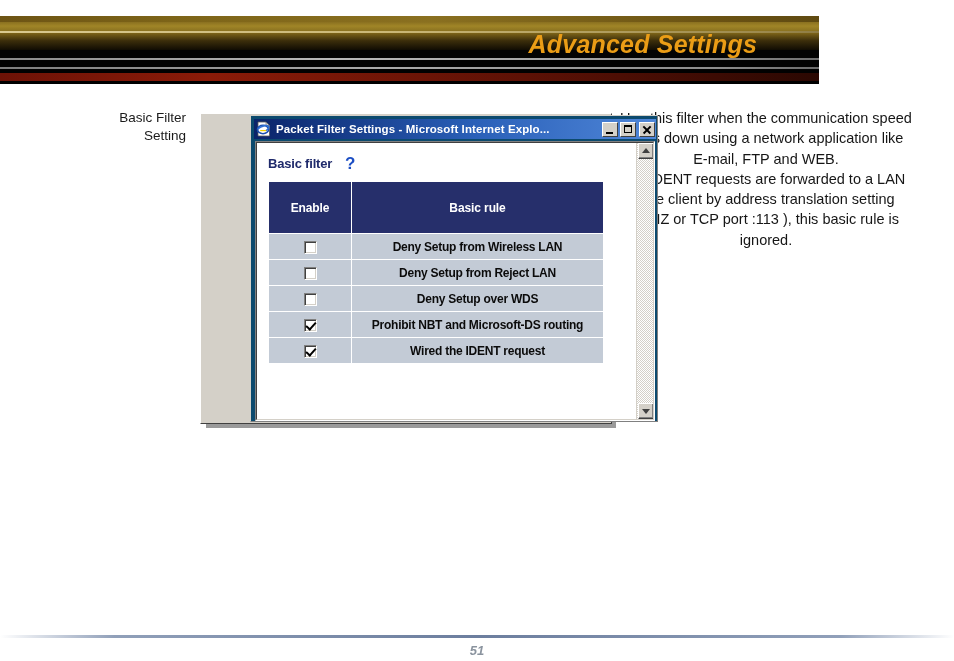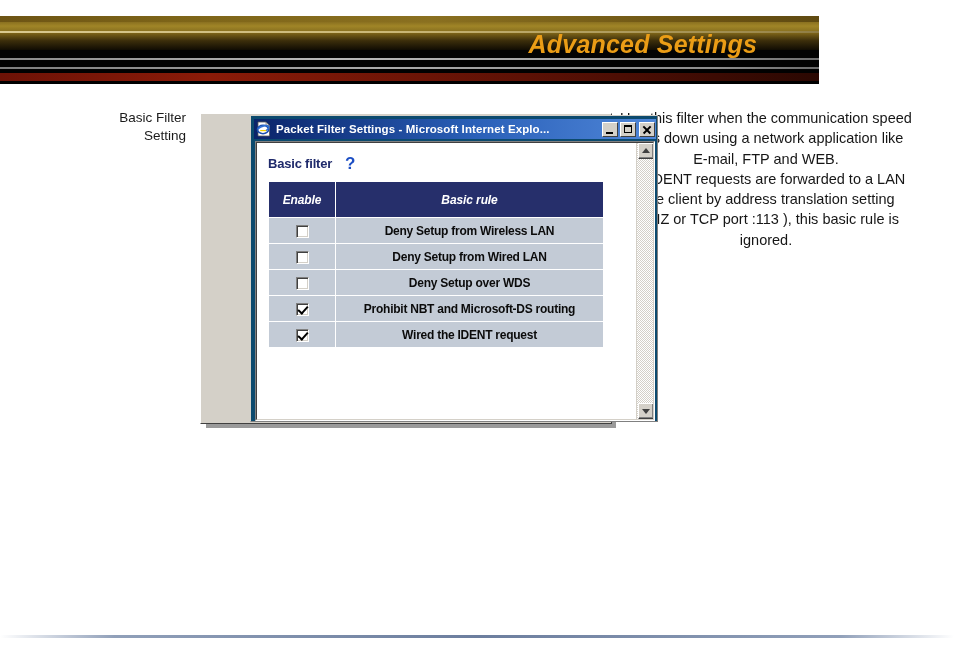--- a/index.html
+++ b/index.html
@@ -250,23 +250,22 @@
     background: #ffffff;
     width: 336px;
     table-layout: fixed;
   }
   #rule-table th {
     background: #262f6b;
     color: #ffffff;
     font-size: 12px;
     font-weight: bold;
     height: 19px;
-    padding: 8px;
+    padding: 16px;
     letter-spacing: -0.1px;
-    font-style: italic;
   }
   #rule-table th.col-enable { width: 50px; }
   #rule-table td {
     background: #c3cbd6;
     height: 25px;
     padding: 0;
     text-align: center;
     font-size: 12px;
     font-weight: bold;
     color: #0b0b0b;
@@ -450,21 +449,21 @@
                   <th class="col-rule">Basic rule</th>
                 </tr>
               </thead>
               <tbody id="rule-table-body">
                   <tr>
                     <td class="cell-enable"><span class="cbox"></span></td>
                     <td class="cell-rule">Deny Setup from Wireless LAN</td>
                   </tr>
                   <tr>
                     <td class="cell-enable"><span class="cbox"></span></td>
-                    <td class="cell-rule">Deny Setup from Wired LAN</td>
+                    <td class="cell-rule">Deny Setup from Reject LAN</td>
                   </tr>
                   <tr>
                     <td class="cell-enable"><span class="cbox"></span></td>
                     <td class="cell-rule">Deny Setup over WDS</td>
                   </tr>
                   <tr>
                     <td class="cell-enable"><span class="cbox checked"></span></td>
                     <td class="cell-rule">Prohibit NBT and Microsoft-DS routing</td>
                   </tr>
                   <tr>
@@ -486,14 +485,15 @@
             </div>
           </div>
 
         </div>
       </div>
 
     </div>
   </div>
 
   <div id="footer-rule"></div>
+  <div id="page-number">51</div>
 
 </div>
 
 </body></html>

